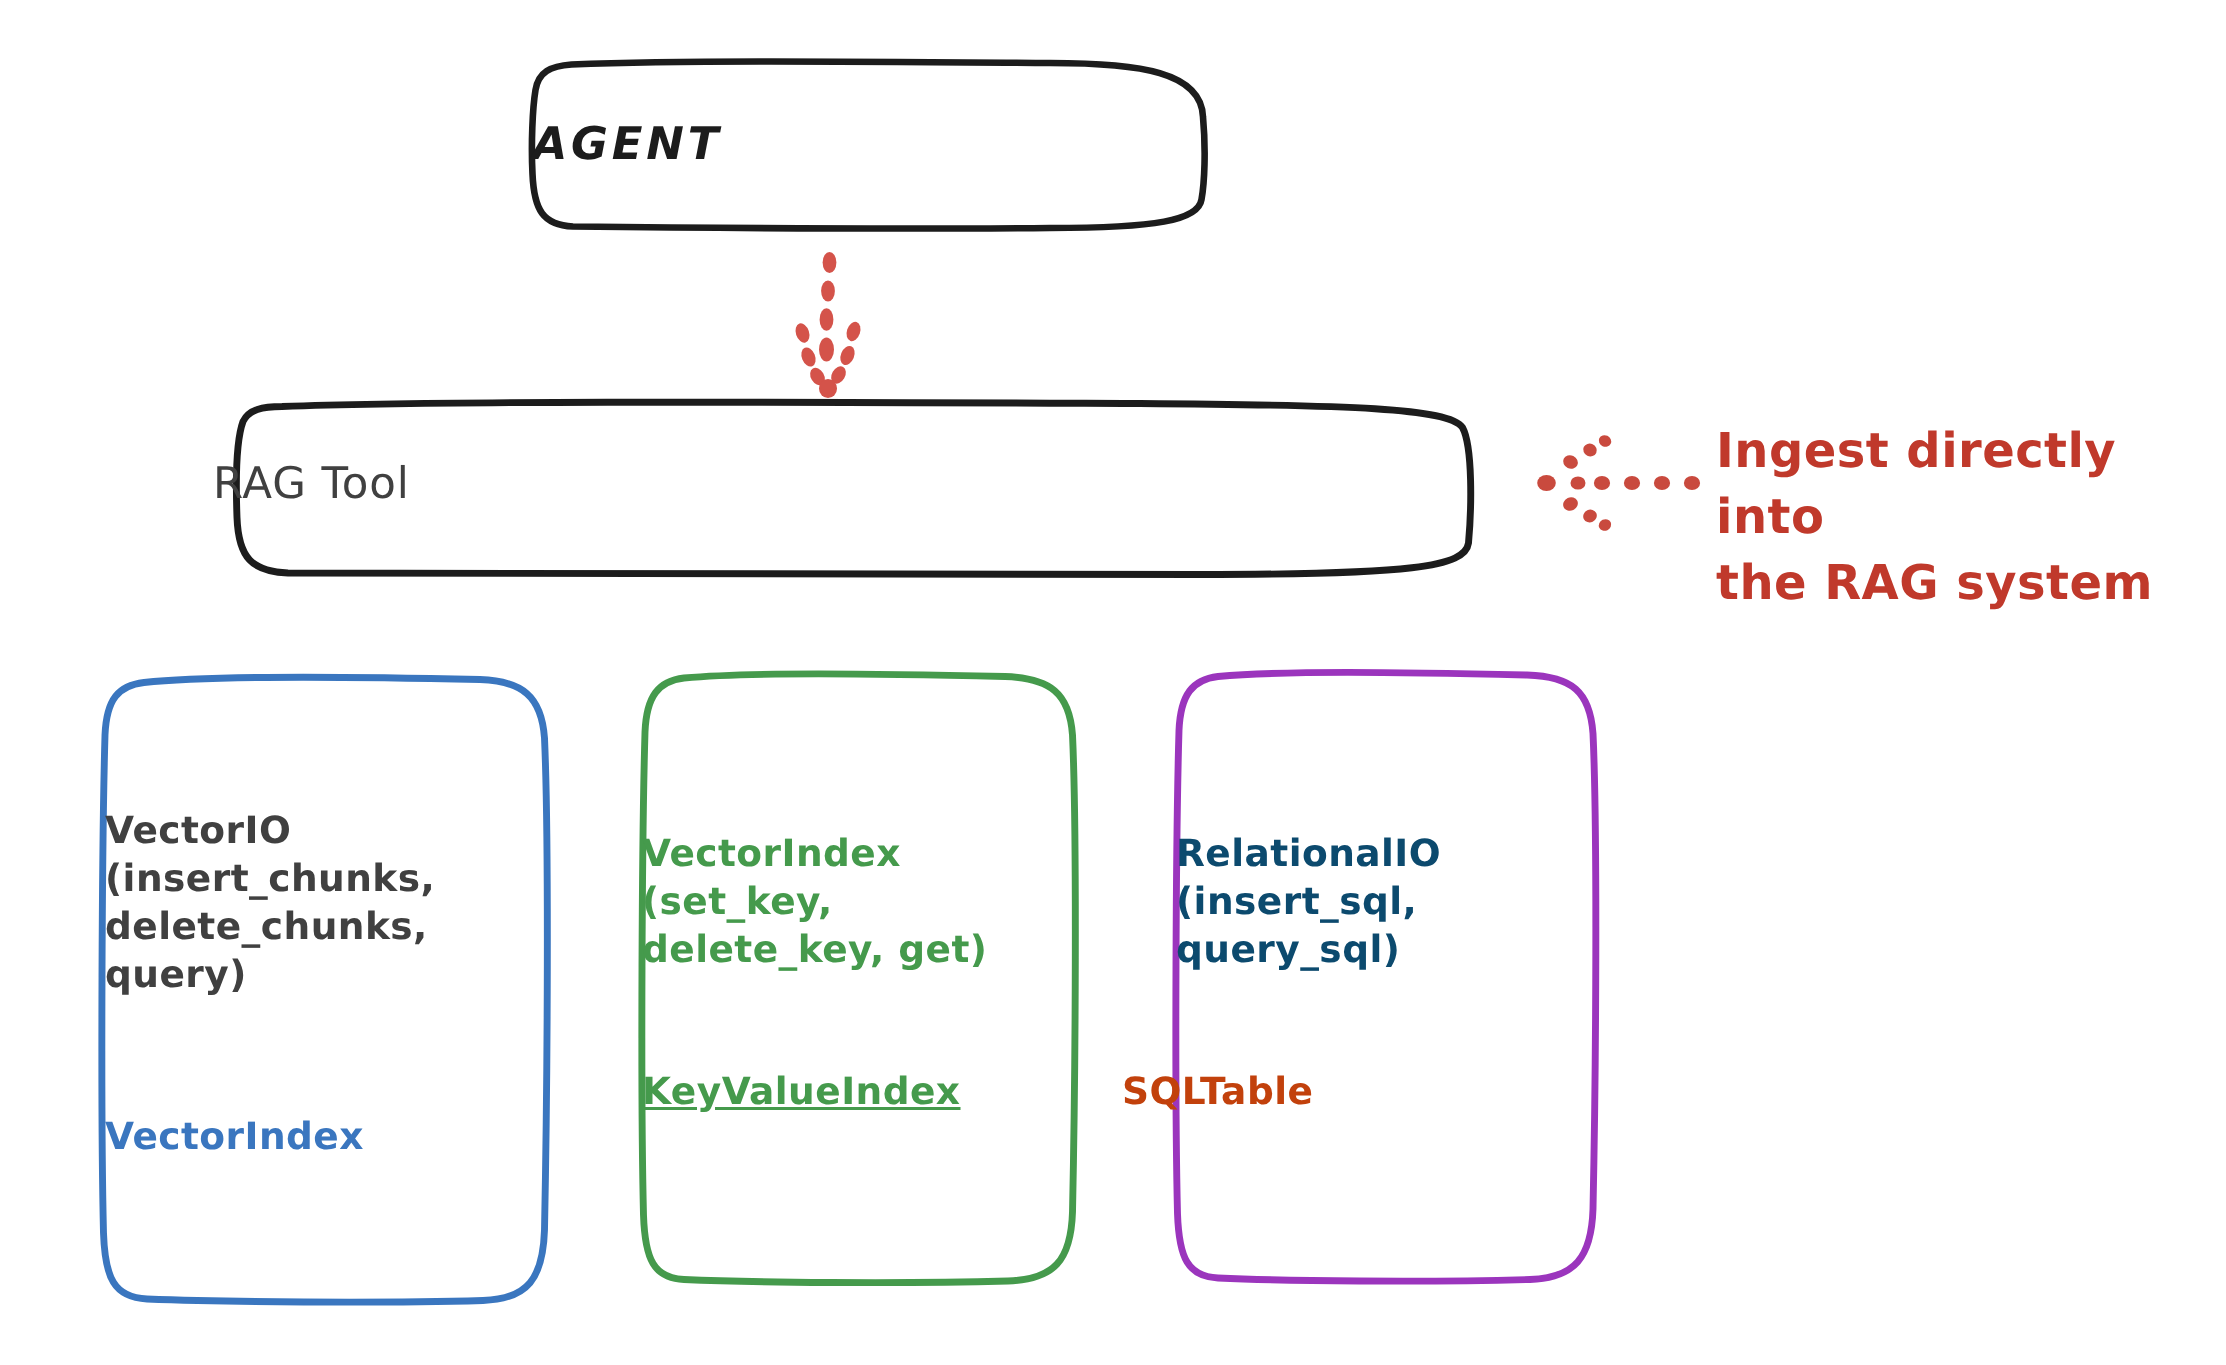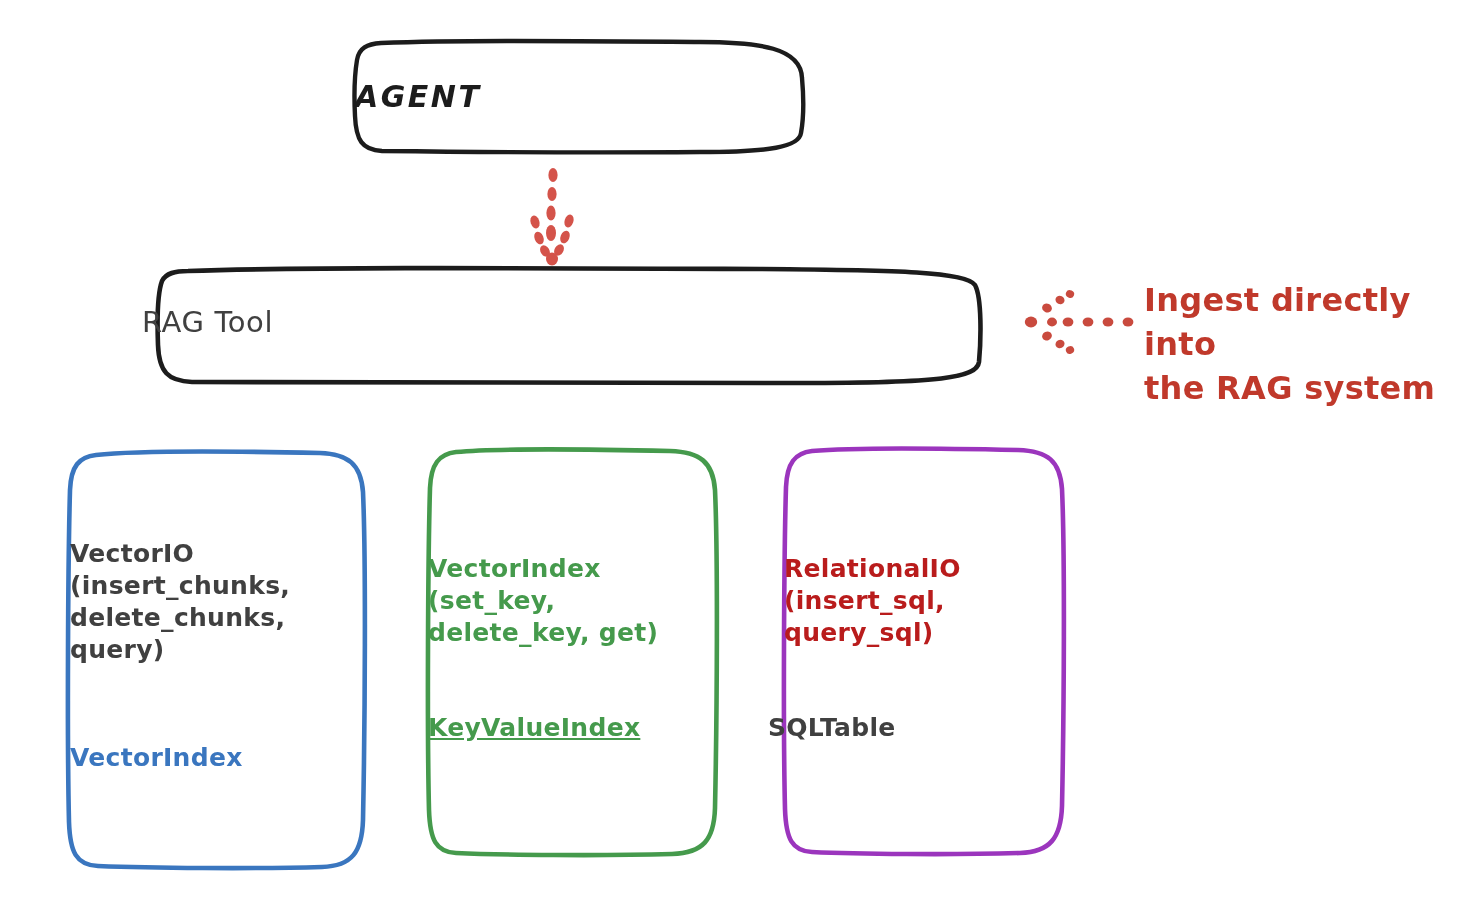--- a/index.html
+++ b/index.html
@@ -66,22 +66,22 @@
     font-weight: 600;
     letter-spacing: 0.3px;
   }
 
   #vector-api   { left: 70px;  top: 538px; width: 296px; color: #404040; }
   #vector-index { left: 70px;  top: 742px; width: 296px; color: #3a76bf; }
 
   #kv-api       { left: 428px; top: 553px; width: 288px; color: #459a4c; }
   #kv-index     { left: 428px; top: 712px; width: 288px; color: #459a4c; text-decoration: underline; }
 
-  #rel-api      { left: 784px; top: 553px; width: 278px; color: #b91c1c; }
-  #rel-index    { left: 768px; top: 712px; width: 278px; color: #404040; }
+  #rel-api      { left: 784px; top: 553px; width: 278px; color: #0c4a6e; }
+  #rel-index    { left: 748px; top: 712px; width: 278px; color: #c2410c; }
 
   
   #ingest-note {
     position: absolute;
     left: 1144px;
     top: 278px;
     width: 330px;
     text-align: left;
     font-size: 32px;
     font-weight: 600;

